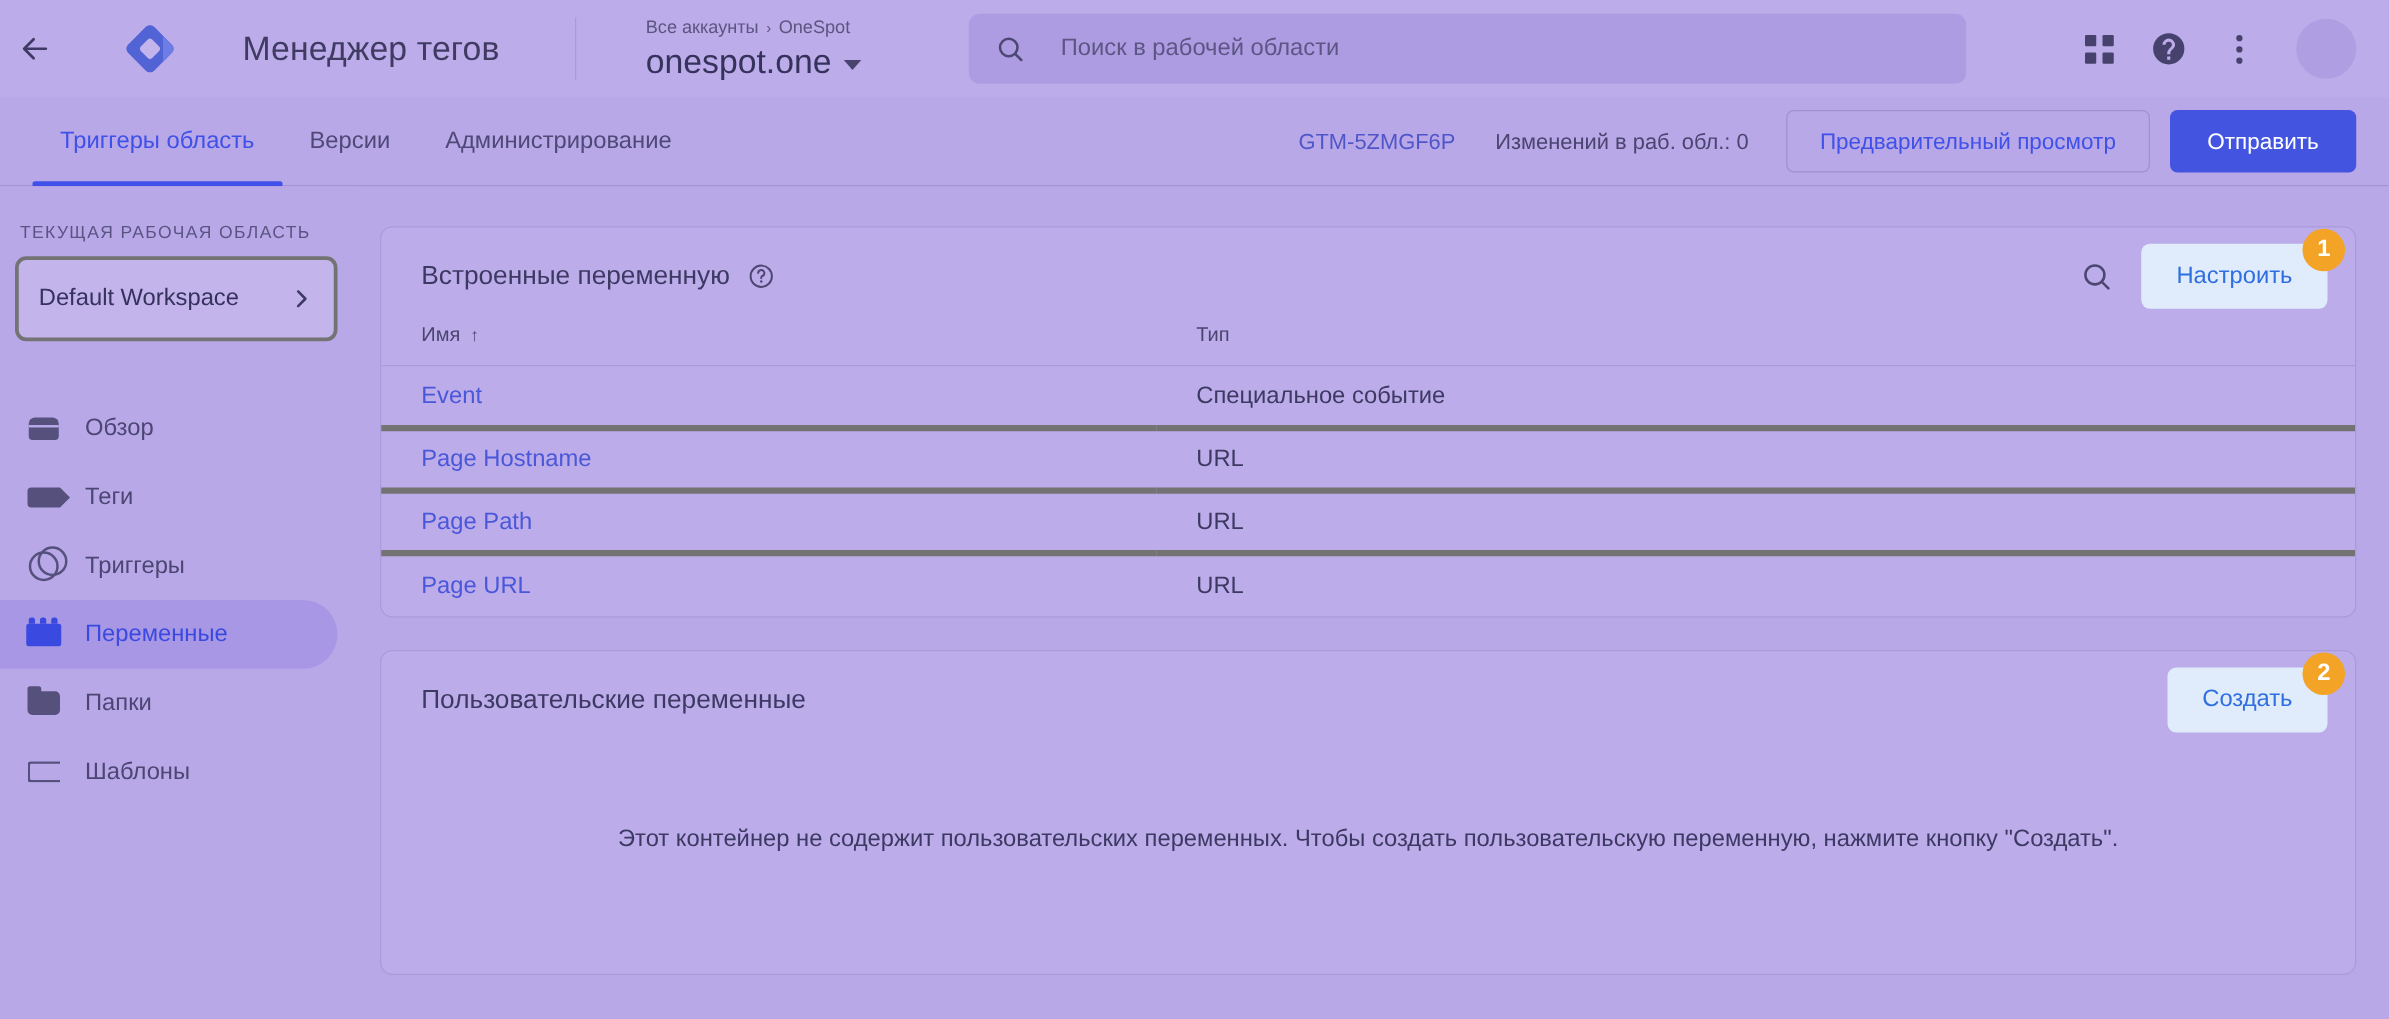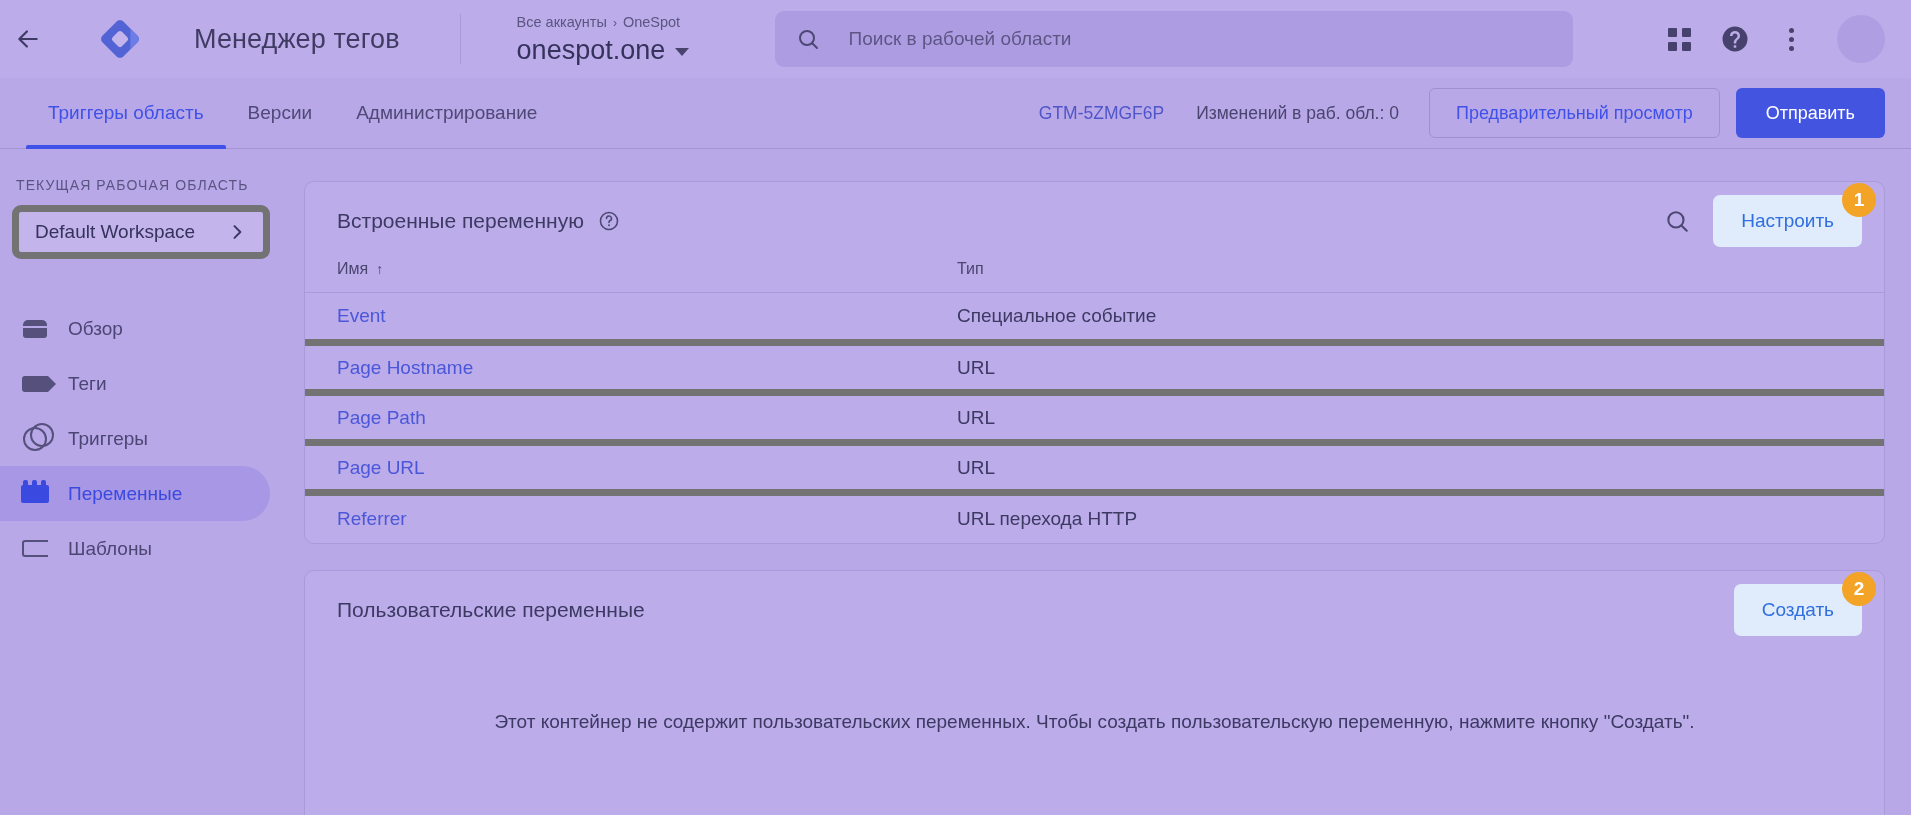--- a/index.html
+++ b/index.html
@@ -248,23 +248,23 @@
   }
   .ws-label {
     font-size: 14px;
     letter-spacing: 1.1px;
     color: #5a5483;
     padding: 28px 0 12px 16px;
     white-space: nowrap;
   }
   .ws-card {
     margin: 0 16px 0 12px;
-    height: 54px;
+    height: 68px;
     background: #c3b4ec;
-    border: 7px solid #737373;
+    border: 3px solid #737373;
     border-radius: 9px;
     display: flex;
     align-items: center;
     justify-content: space-between;
     padding: 0 16px;
     cursor: pointer;
   }
   .ws-name { font-size: 19px; color: #35325c; white-space: nowrap; }
   .ws-chev { color: #3d3963; display: flex; align-items: center; }
 
@@ -391,21 +391,21 @@
     color: #4a456f;
     padding: 0 0 14px 32px;
     border-bottom: 1px solid #a99ad9;
     white-space: nowrap;
   }
   table.vars th.col-type { padding-left: 32px; }
   table.vars td {
     font-size: 19px;
     padding: 0 0 0 32px;
     height: 50px;
-    border-bottom: 7px solid #737373;
+    border-bottom: 5px solid #737373;
     color: #3c3963;
     white-space: nowrap;
   }
   table.vars tr:last-child td { border-bottom: none; }
   table.vars td.name a {
     color: #4a57d8;
     text-decoration: none;
     cursor: pointer;
   }
   .sort-arrow { margin-left: 8px; font-size: 14px; color: #4a456f; }
@@ -537,20 +537,26 @@
         <span class="nav-ico">
             <span class="ic-trigger"></span>
           </span>
         <span class="nav-text">Триггеры</span>
       </div>
       <div class="nav-item active">
         <span class="nav-ico">
             <span class="ic-variable"></span>
           </span>
         <span class="nav-text">Переменные</span>
+      </div>
+      <div class="nav-item">
+        <span class="nav-ico">
+            <span class="ic-folder"></span>
+          </span>
+        <span class="nav-text">Папки</span>
       </div>
       <div class="nav-item">
         <span class="nav-ico">
             <span class="ic-template"></span>
           </span>
         <span class="nav-text">Шаблоны</span>
       </div>
     </div>
   </div>
 
@@ -600,24 +606,20 @@
             <td>URL</td>
           </tr>
           <tr>
             <td class="name"><a>Page Path</a></td>
             <td>URL</td>
           </tr>
           <tr>
             <td class="name"><a>Page URL</a></td>
             <td>URL</td>
           </tr>
-          <tr>
-            <td class="name"><a>Referrer</a></td>
-            <td>URL перехода HTTP</td>
-          </tr>
         </tbody>
       </table>
     </div>
 
     <div class="card card-custom">
       <div class="card-header">
         <span class="card-title">Пользовательские переменные</span>
         <div class="card-header-actions">
           <button class="btn-tonal">
             <span>Создать</span>

